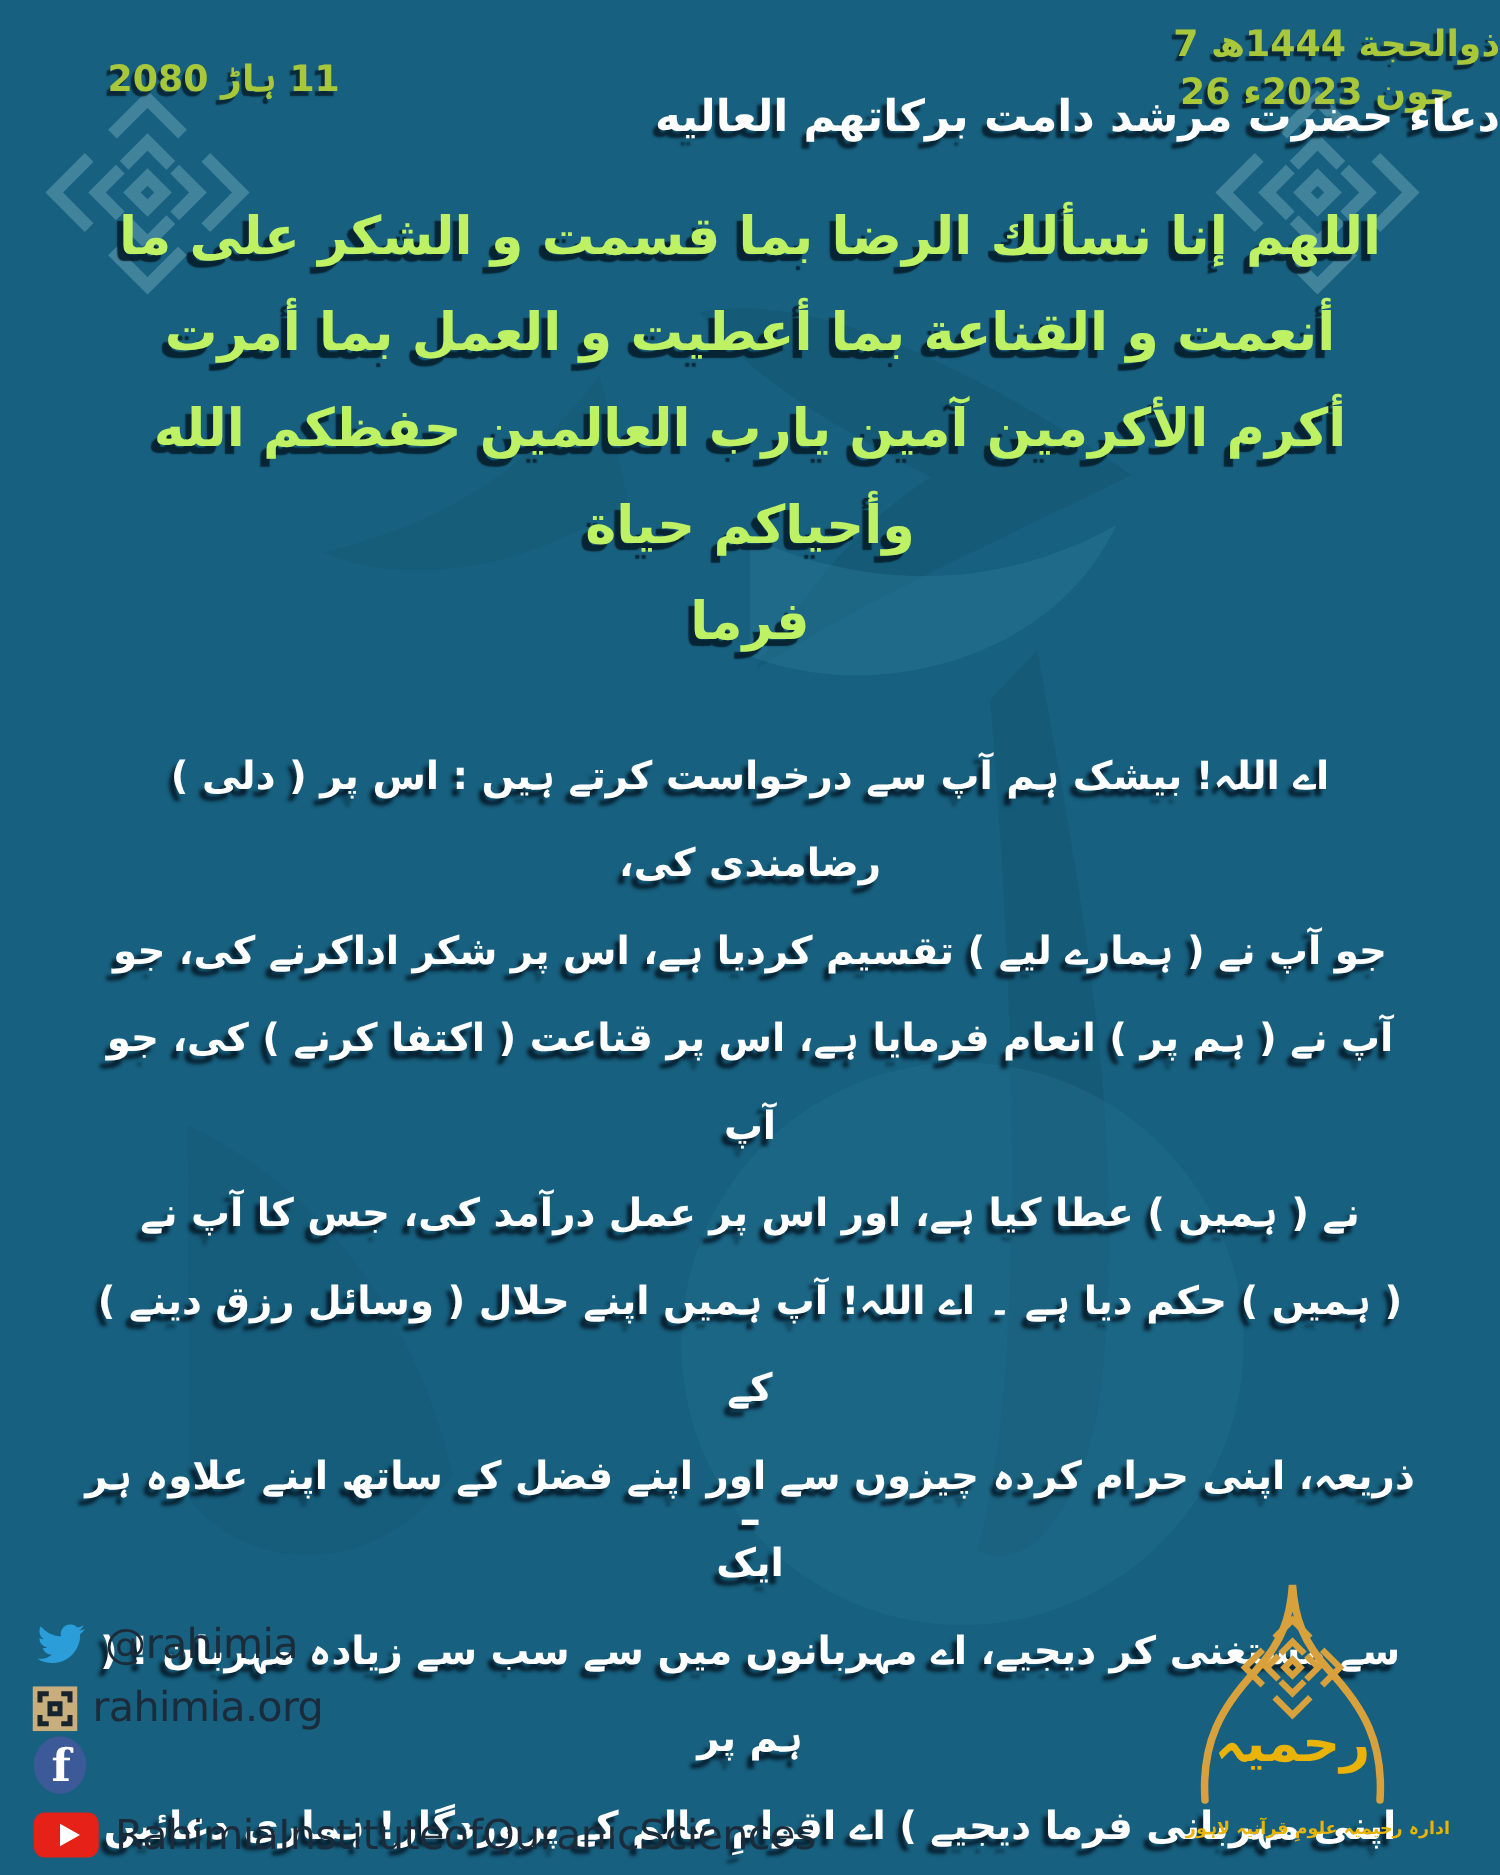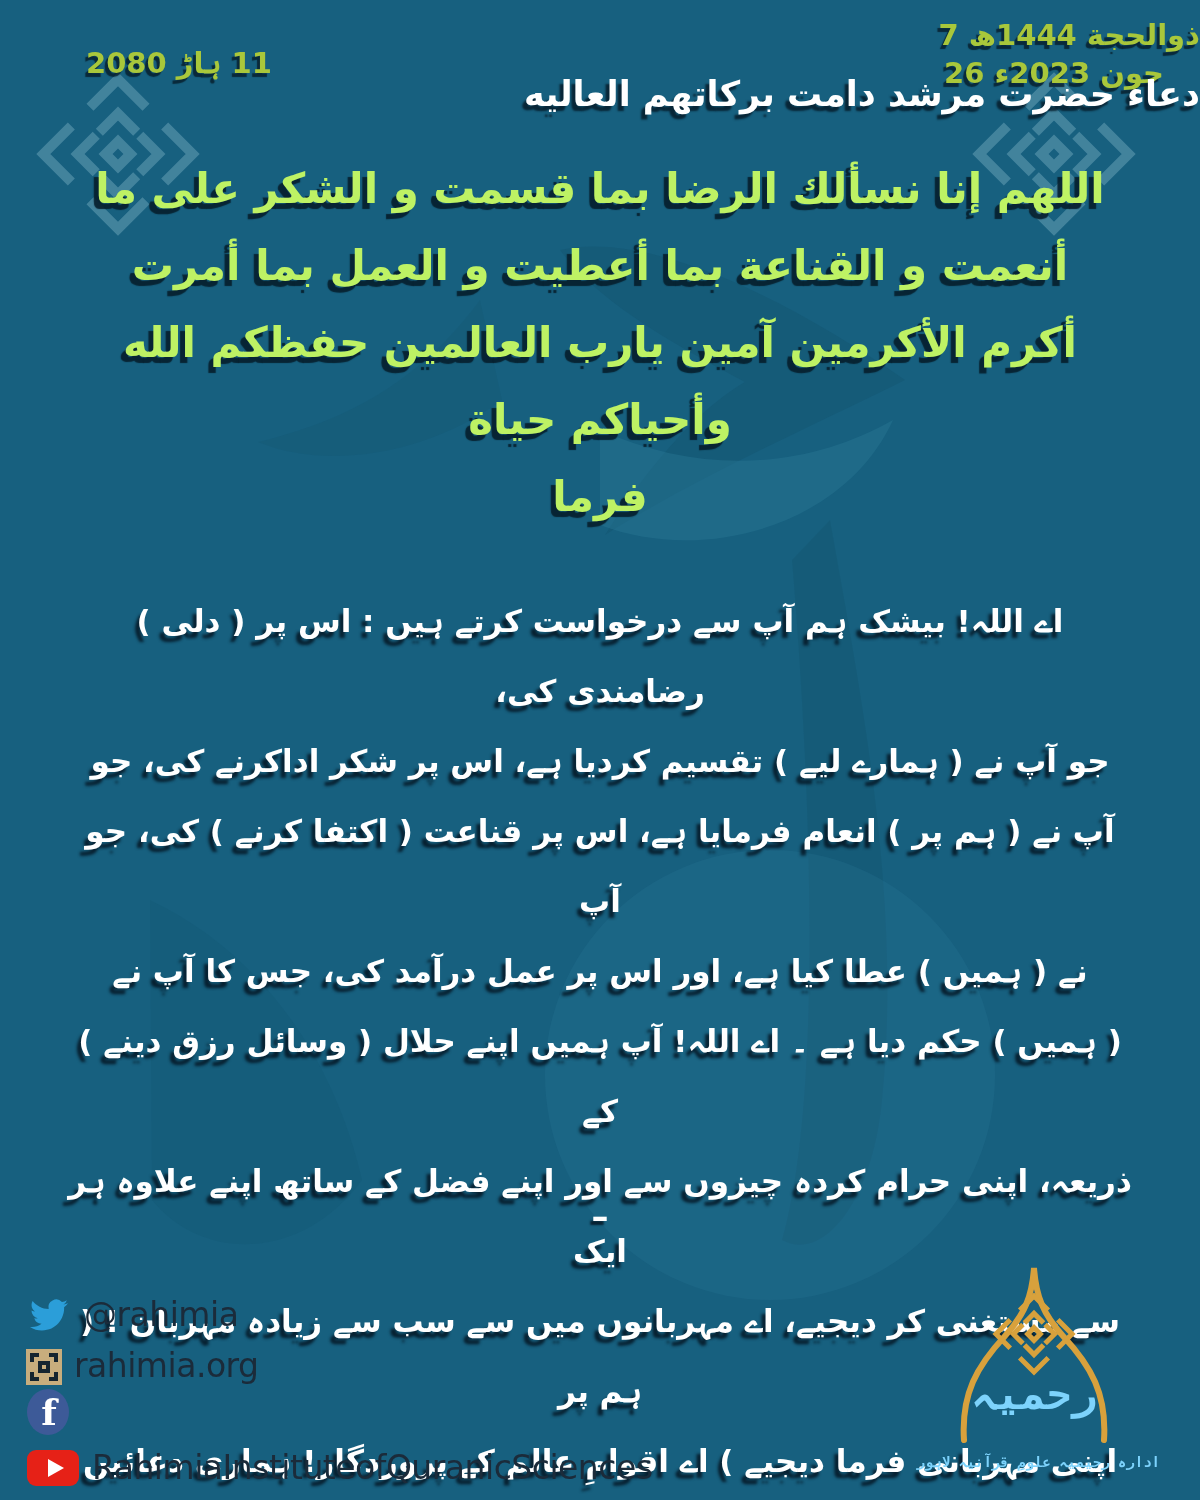--- a/index.html
+++ b/index.html
@@ -56,21 +56,21 @@
   .social{
     position:absolute;left:26px;top:1290px;
     display:flex;flex-direction:column;gap:7px;
   }
   .social-row{display:flex;align-items:flex-end;gap:12px;height:44px;cursor:pointer;}
   .social-label{
     color:#1B2B3A;font-size:33px;font-weight:500;letter-spacing:-.5px;
     white-space:nowrap;
   }
 
-  .logo{position:absolute;right:40px;top:1254px;width:252px;height:244px;color:#7dd3fc;font-family:Liberation Mono, monospace;}
+  .logo{position:absolute;right:40px;top:1254px;width:252px;height:244px;color:#eab308;}
   .logo-name{
     position:absolute;top:116px;left:0;width:100%;text-align:center;
     font-size:42px;font-weight:bold;direction:rtl;
   }
   .logo-sub{
     position:absolute;top:200px;left:0;width:100%;text-align:right;
     font-size:14px;font-weight:bold;direction:rtl;white-space:nowrap;
   }
 </style>
 </head>

